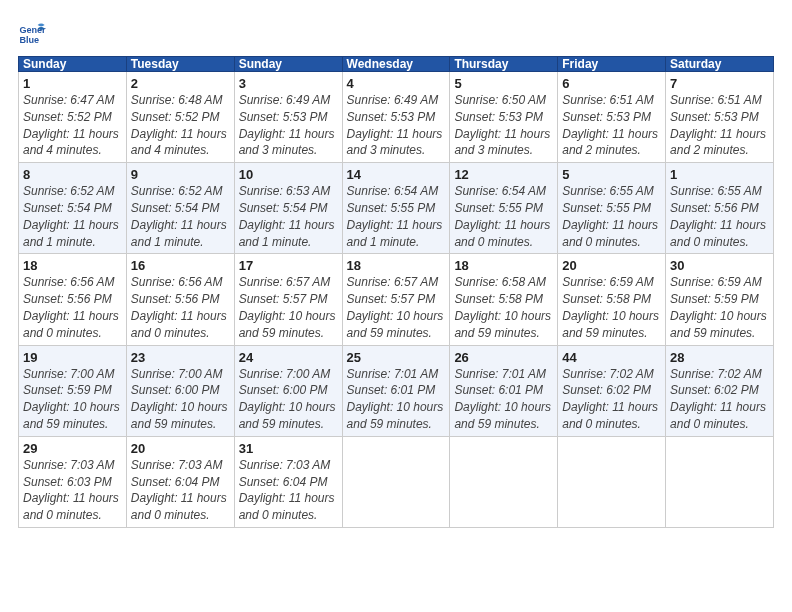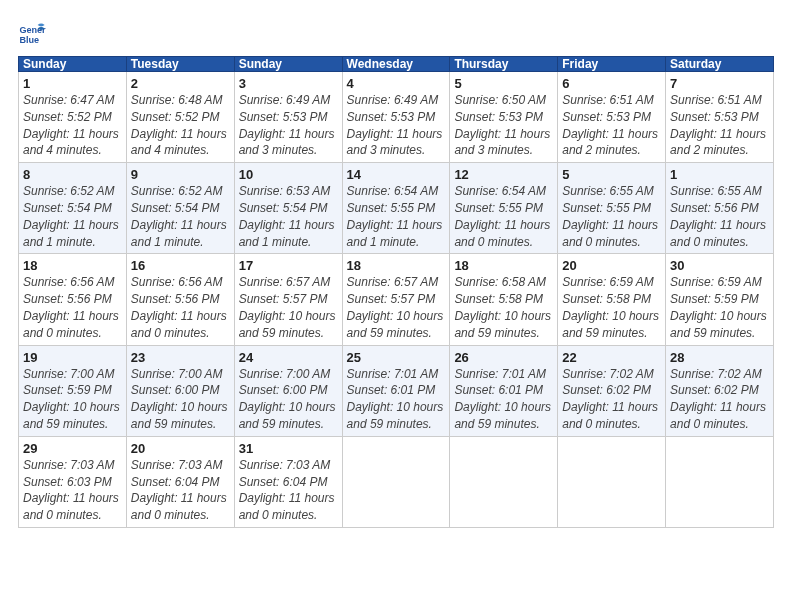--- a/index.html
+++ b/index.html
@@ -310,21 +310,21 @@
 and 59 minutes.</div>
           </td>
           <td>
             <span class="day-number">26</span>
             <div class="day-info" style="white-space: pre-line;">Sunrise: 7:01 AM
 Sunset: 6:01 PM
 Daylight: 10 hours
 and 59 minutes.</div>
           </td>
           <td>
-            <span class="day-number">22</span>
+            <span class="day-number">44</span>
             <div class="day-info" style="white-space: pre-line;">Sunrise: 7:02 AM
 Sunset: 6:02 PM
 Daylight: 11 hours
 and 0 minutes.</div>
           </td>
           <td>
             <span class="day-number">28</span>
             <div class="day-info" style="white-space: pre-line;">Sunrise: 7:02 AM
 Sunset: 6:02 PM
 Daylight: 11 hours

